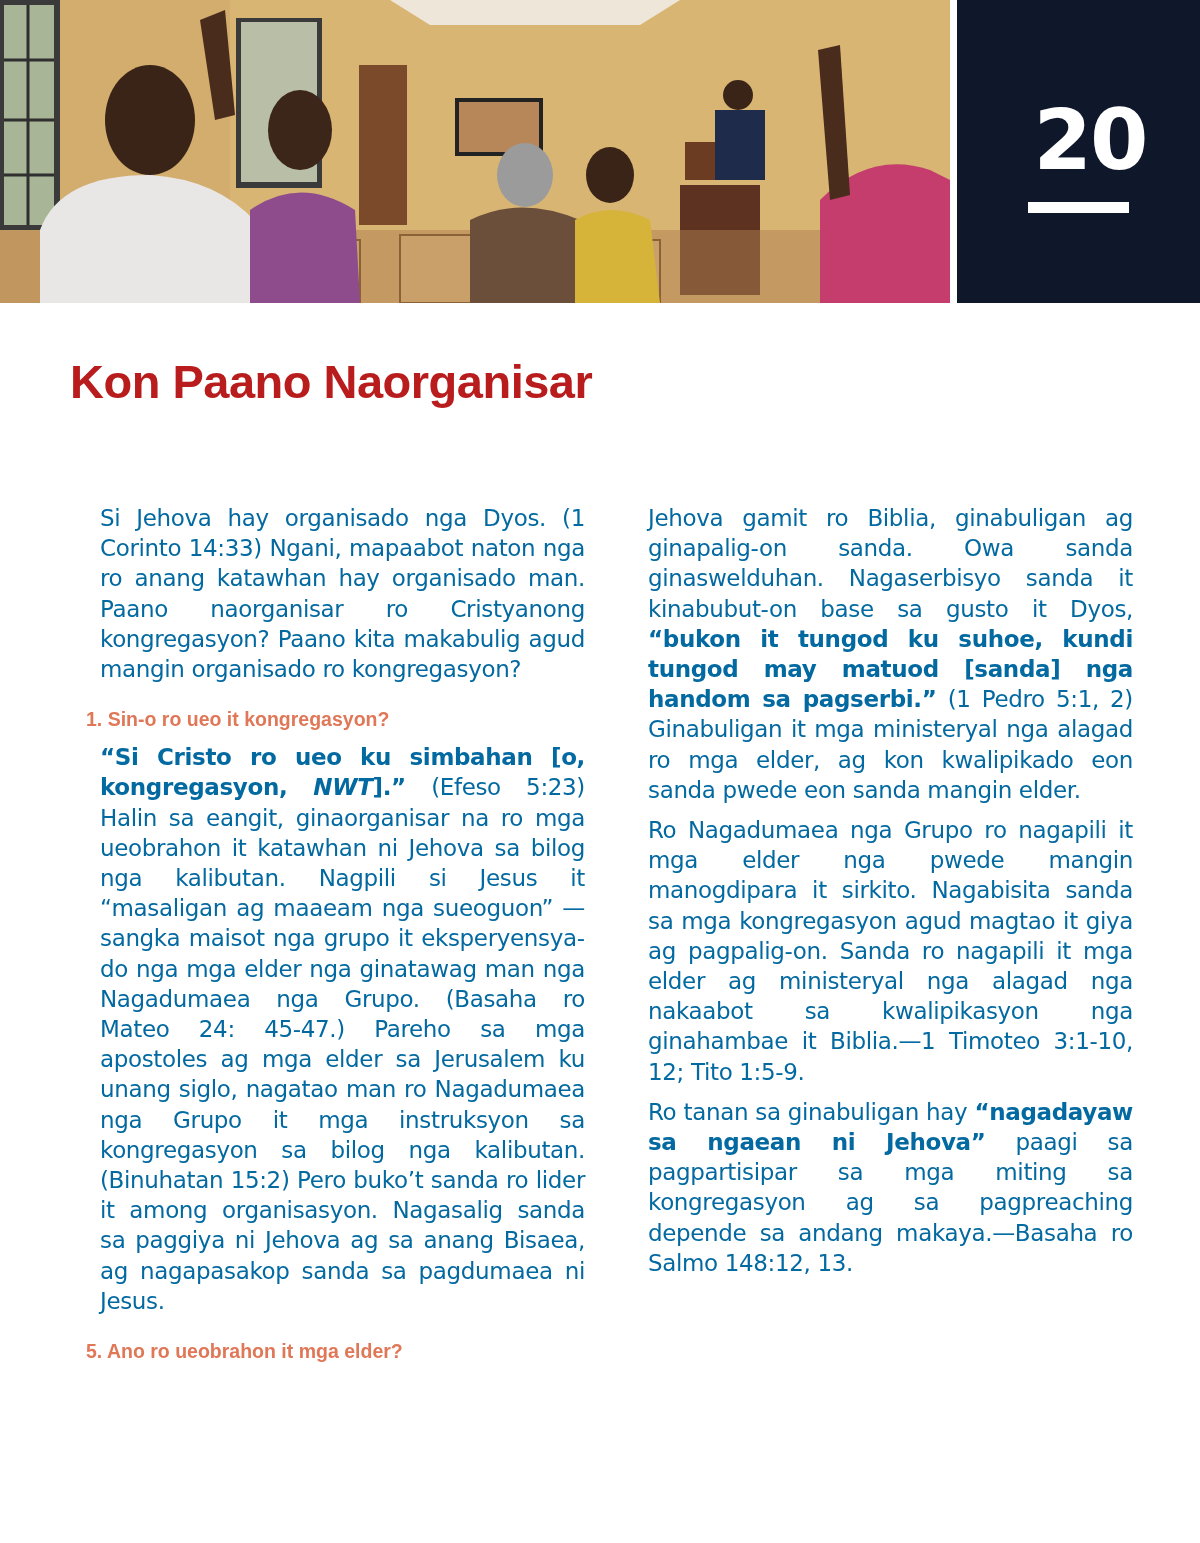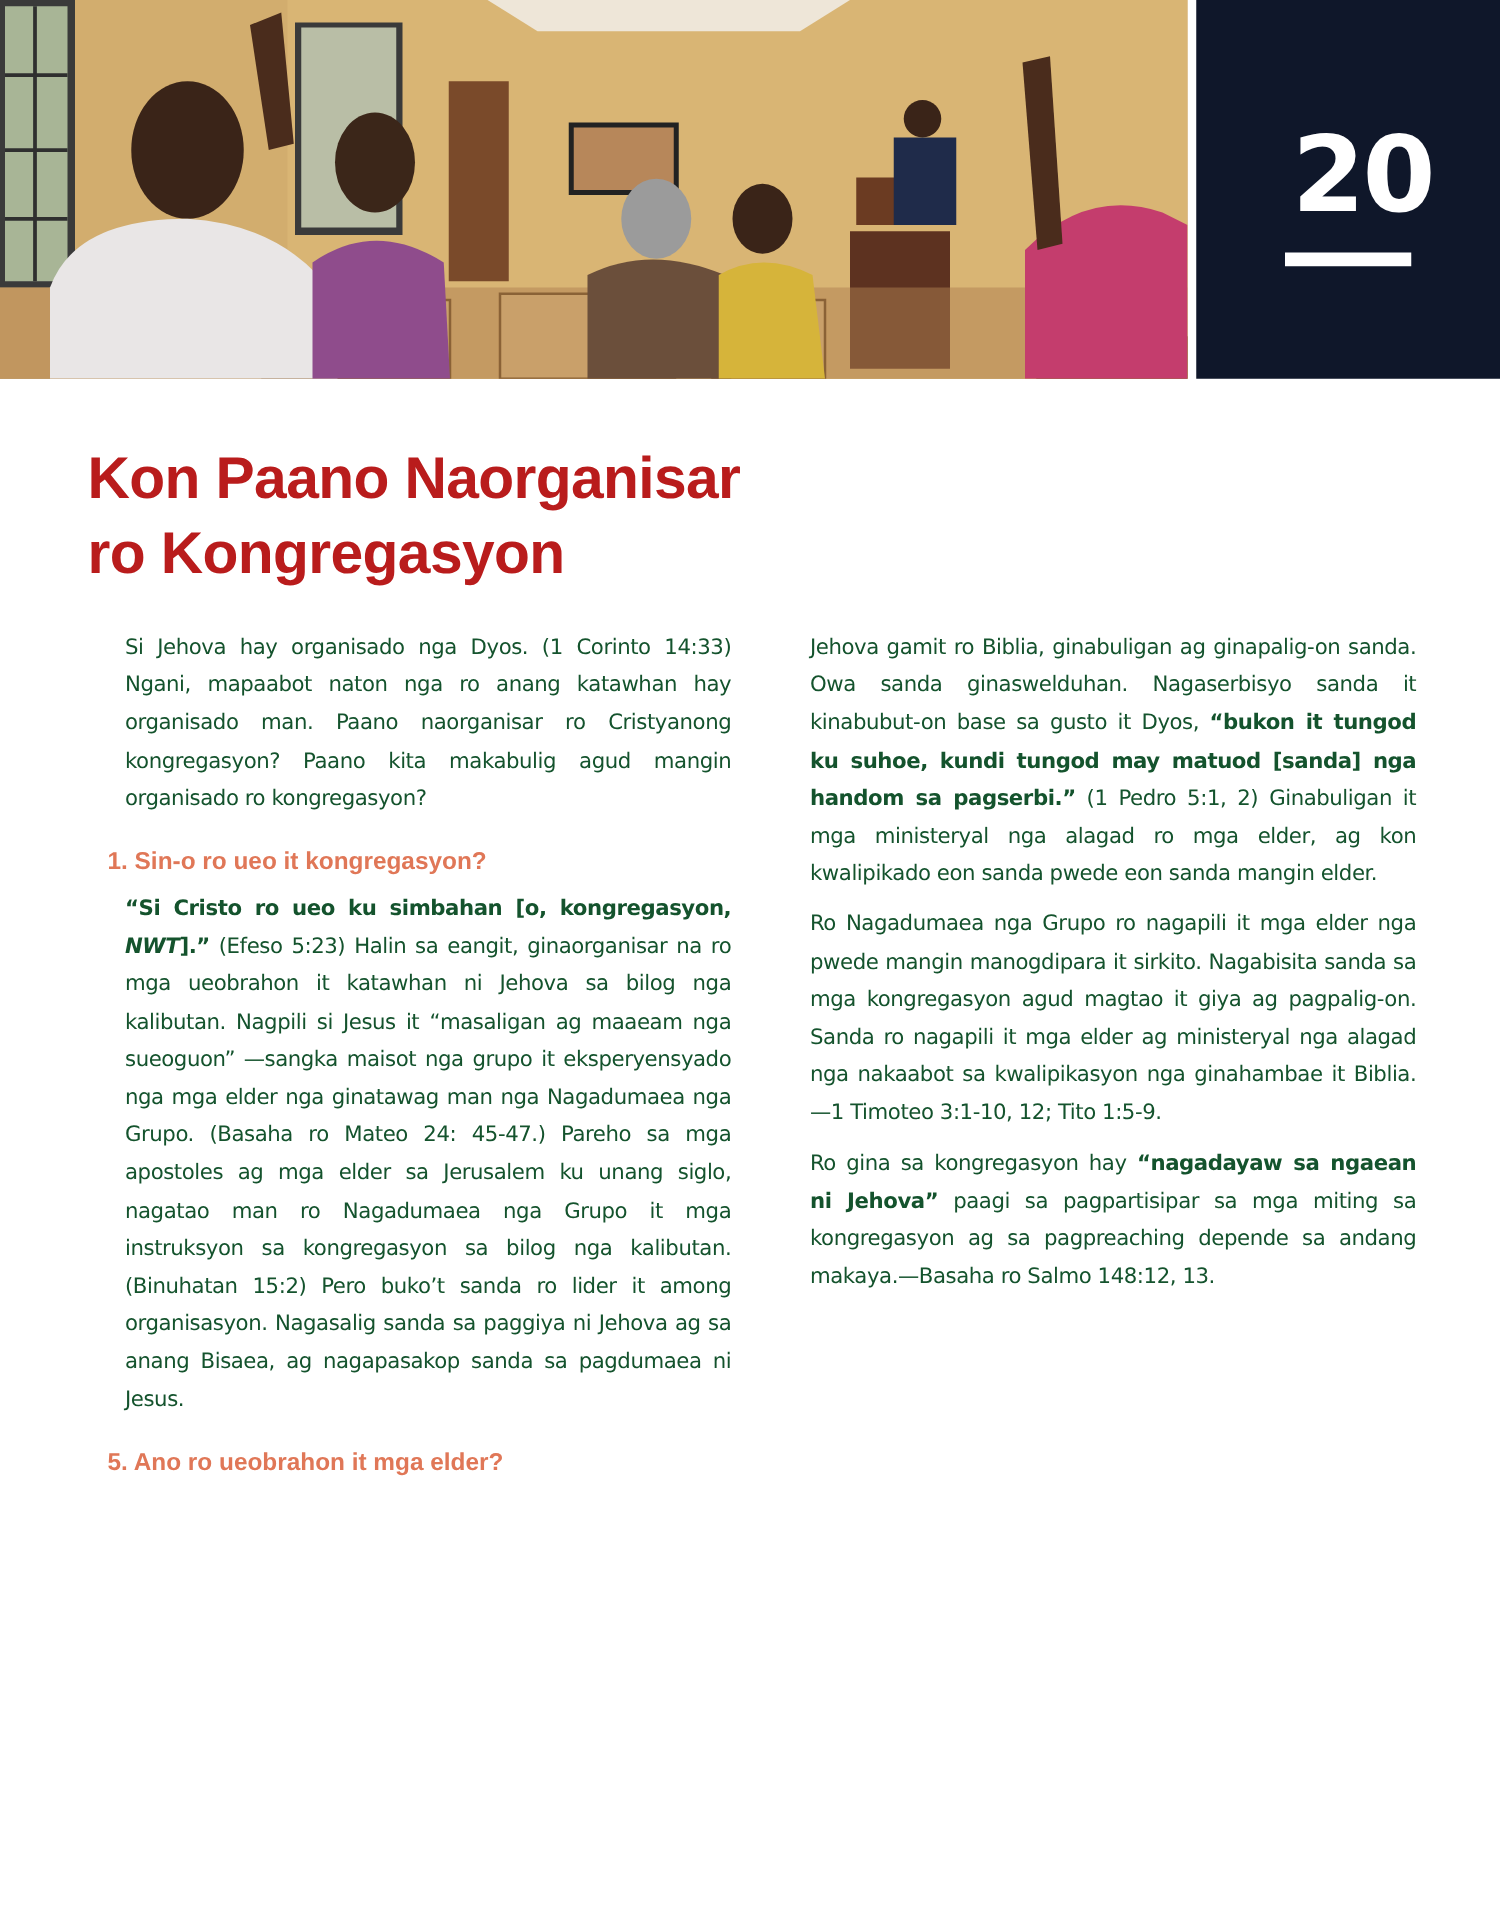--- a/index.html
+++ b/index.html
@@ -30,22 +30,22 @@
     position: absolute; left: 70px; top: 352px; width: 620px;
     font-family: "Liberation Sans", sans-serif; font-weight: bold;
     font-size: 47px; line-height: 60px; color: #b91c1c; letter-spacing: -0.5px;
   }
 
   .col { position: absolute; width: 515px; }
   .col-left { left: 70px; top: 503px; }
   .col-right { left: 618px; top: 503px; }
 
   .para {
-    font-family: "DejaVu Sans", sans-serif; font-size: 17px; line-height: 30.2px;
-    text-align: justify; hyphens: manual; padding-left: 30px; color: #14532d;
+    font-family: "DejaVu Sans", sans-serif; font-size: 23px; line-height: 30.2px;
+    text-align: justify; hyphens: manual; padding-left: 30px; color: #0369a1;
     letter-spacing: -0.35px;
   }
   .para + .para { margin-top: 10px; }
   .para b { font-weight: bold; }
   .q {
     font-family: "Liberation Sans", sans-serif; font-weight: bold; font-size: 19.5px;
     color: #e07757; line-height: 30px; margin: 20px 0 8px 16px;
   }
 </style>
 </head>
@@ -94,36 +94,35 @@
   </svg>
 </div>
 
 <div class="chapter-box">
   <div class="chapter-number">20</div>
 </div>
 <div class="chapter-underline"></div>
 
 <h1 class="title">
   <span>Kon Paano Naorganisar</span><br>
-  <span>ro Kongregasyon</span>
 </h1>
 
 <div class="col col-left">
   <p class="para">Si Jehova hay organisado nga Dyos. (1 Corinto 14:33) Ngani, mapaabot naton nga ro anang katawhan hay organisado man. Paano naorga­nisar ro Cristyanong kongregasyon? Paano kita makabulig agud mangin organisado ro kongre­gasyon?</p>
 
   <h2 class="q">1. Sin-o ro ueo it kongregasyon?</h2>
   <p class="para">
     <b><span>“Si Cristo ro ueo ku simbahan [o, kongregas­yon, </span><i>NWT</i><span>].”</span></b><span> (Efeso 5:23) Halin sa eangit, gina­organisar na ro mga ueobrahon it katawhan ni Jehova sa bilog nga kalibutan. Nagpili si Je­sus it “masaligan ag maaeam nga sueoguon” —sangka maisot nga grupo it eksperyensya­do nga mga elder nga ginatawag man nga Na­gadumaea nga Grupo. (Basaha ro Mateo 24: 45-47.) Pareho sa mga apostoles ag mga elder sa Jerusalem ku unang siglo, nagatao man ro Nagadumaea nga Grupo it mga instruksyon sa kongregasyon sa bilog nga kalibutan. (Binuha­tan 15:2) Pero buko’t sanda ro lider it among organisasyon. Nagasalig sanda sa paggiya ni Jehova ag sa anang Bisaea, ag nagapasakop sanda sa pagdumaea ni Jesus.</span>
   </p>
 
   <h2 class="q">5. Ano ro ueobrahon it mga elder?</h2>
 </div>
 
 <div class="col col-right">
   <p class="para">
     <span id="q2b">Jehova gamit ro Biblia, ginabuligan ag ginapa­lig-on sanda. Owa sanda ginaswelduhan. Naga­serbisyo sanda it kinabubut-on base sa gus­to it Dyos, </span><b>“bukon it tungod ku suhoe, kundi tungod may matuod [sanda] nga handom sa pagserbi.”</b><span> (1 Pedro 5:1, 2) Ginabuligan it mga ministeryal nga alagad ro mga elder, ag kon kwalipikado eon sanda pwede eon sanda mangin elder.</span>
   </p>
   <p class="para">Ro Nagadumaea nga Grupo ro nagapili it mga elder nga pwede mangin manogdipara it sirkito. Nagabisita sanda sa mga kongregasyon agud magtao it giya ag pagpalig-on. Sanda ro naga­pili it mga elder ag ministeryal nga alagad nga nakaabot sa kwalipikasyon nga ginahambae it Biblia.—1 Timoteo 3:1-10, 12; Tito 1:5-9.</p>
 
   <p class="para">
-    <span>Ro gina sa kongregasyon hay </span><b>“nagadayaw sa ngaean ni Jehova”</b><span> paagi sa pagpartisipar sa mga miting sa kongregasyon ag sa pag­preaching depende sa andang makaya.—Basa­ha ro Salmo 148:12, 13.</span>
+    <span>Ro tanan sa ginabuligan hay </span><b>“nagadayaw sa ngaean ni Jehova”</b><span> paagi sa pagpartisipar sa mga miting sa kongregasyon ag sa pag­preaching depende sa andang makaya.—Basa­ha ro Salmo 148:12, 13.</span>
   </p>
 </div>
 
 </body></html>

